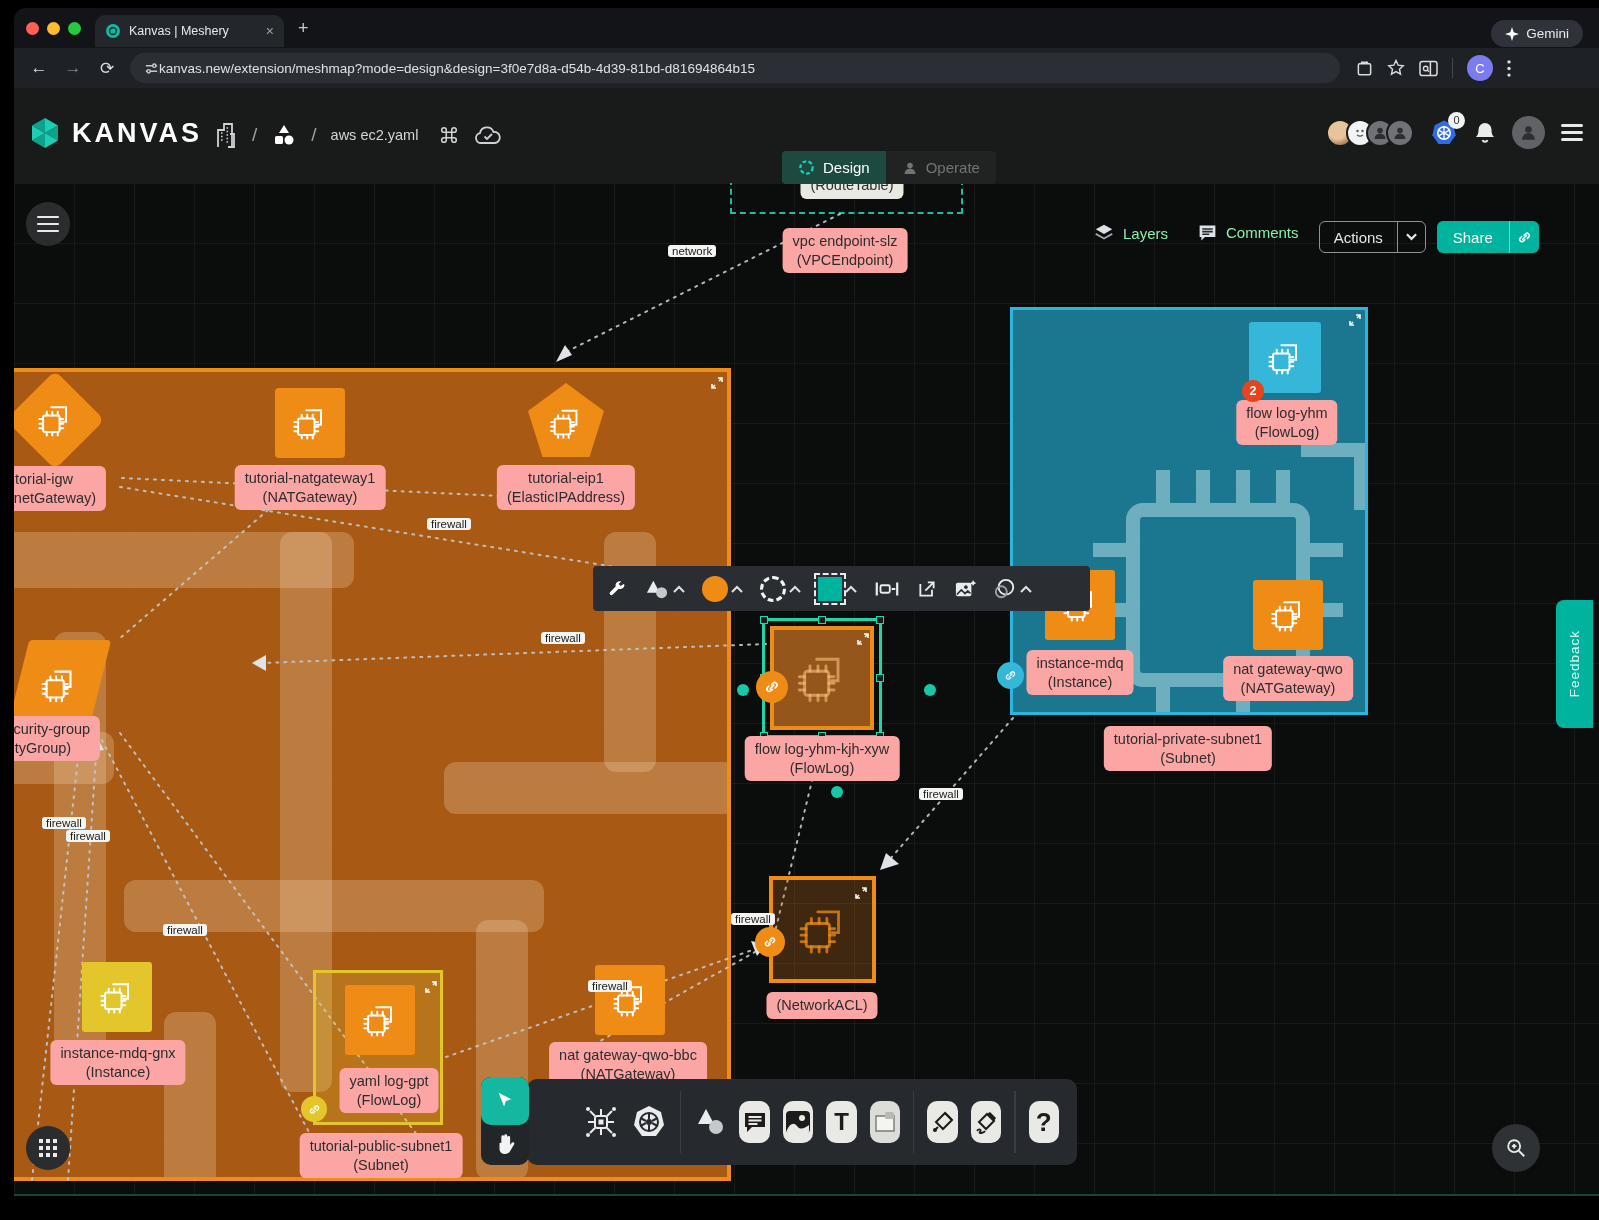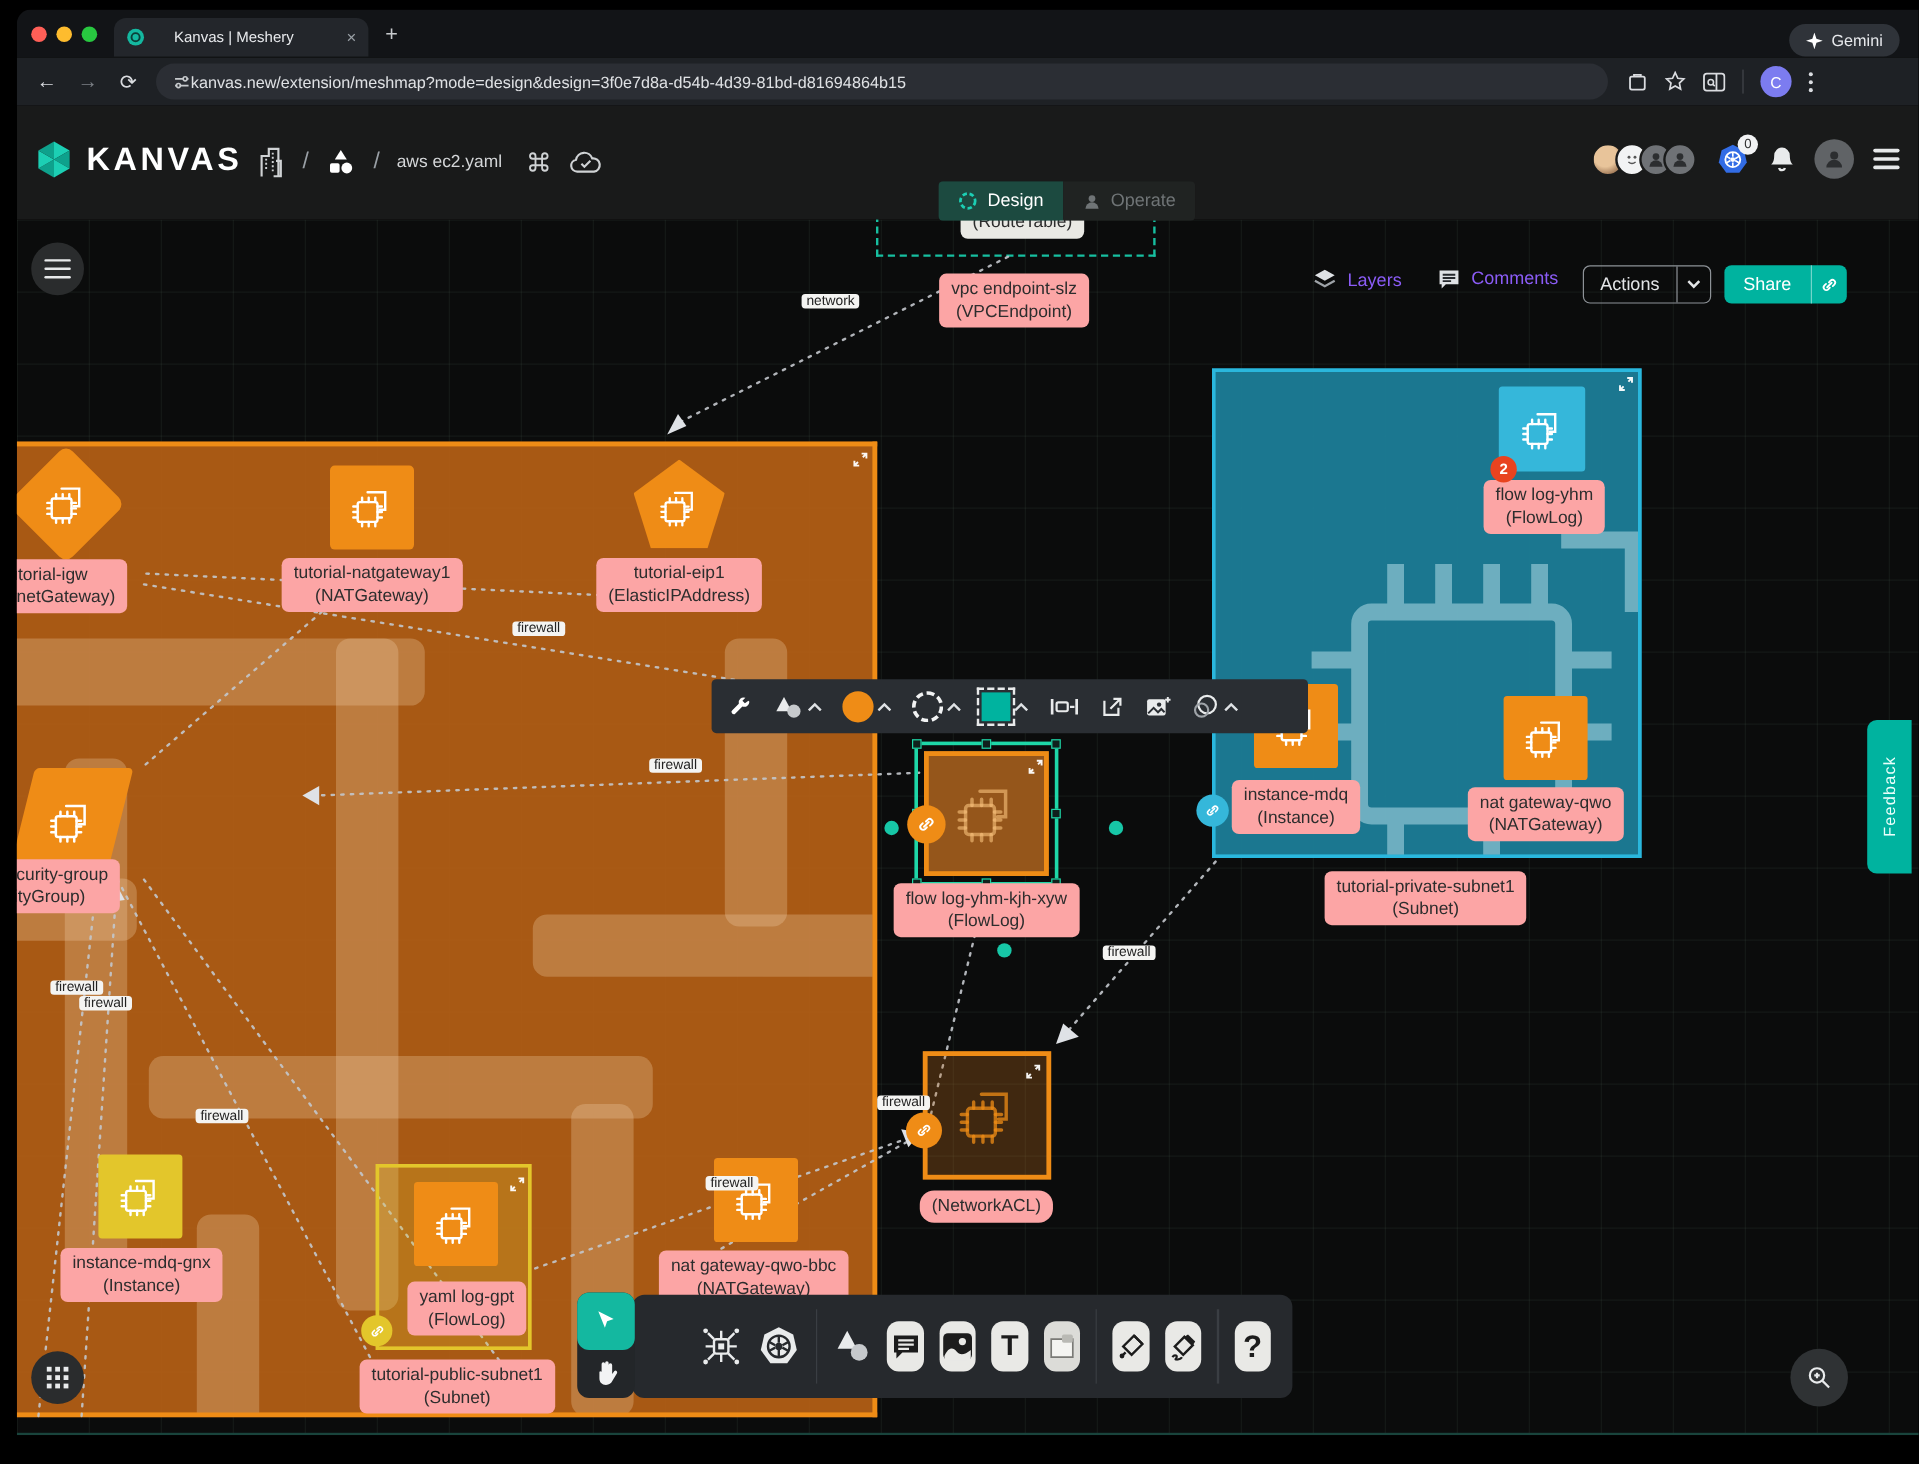--- a/index.html
+++ b/index.html
@@ -3,21 +3,21 @@
 <meta charset="utf-8">
 <style>
   html,body{margin:0;padding:0;background:#000;}
   *{box-sizing:border-box;font-family:"Liberation Sans",sans-serif;}
   .screen{position:relative;width:1599px;height:1220px;background:#000;overflow:hidden;}
   svg{display:block;}
   
   .tabstrip{position:absolute;left:14px;top:8px;right:0;height:40px;background:#121417;border-radius:12px 0 0 0;z-index:40;display:flex;align-items:center;}
   .lights{display:flex;gap:8px;margin:0 14px 0 12px;}
   .light{width:13px;height:13px;border-radius:50%;}
-  .tab{display:flex;align-items:center;gap:24px;background:#23262b;height:32px;margin-top:6px;border-radius:10px 10px 0 0;padding:0 10px;width:212px;}
+  .tab{display:flex;align-items:center;gap:8px;background:#23262b;height:32px;margin-top:6px;border-radius:10px 10px 0 0;padding:0 10px;width:189px;}
   .tab-title{color:#e8eaed;font-size:12.5px;flex:1;white-space:nowrap;overflow:hidden;}
   .tab-close{color:#9aa0a6;font-size:14px;cursor:default;}
   .newtab{color:#c7cacd;font-size:18px;margin-left:14px;}
   .gemini{position:absolute;right:16px;top:12px;background:#2f3339;border-radius:16px;color:#e8eaed;font-size:13.5px;padding:6px 14px;display:flex;gap:7px;align-items:center;}
   .navbar{position:absolute;left:14px;top:48px;right:0;height:40px;background:#1e2125;z-index:40;display:flex;align-items:center;}
   .navbtn{color:#dadce0;font-size:17px;width:34px;text-align:center;}
   .navbtn.dim{color:#7d8187;}
   .urlbar{background:#2b2e34;border-radius:15px;height:30px;flex:0 0 1210px;margin-left:6px;display:flex;align-items:center;padding:0 14px;}
   .url{color:#dfe1e4;font-size:13.5px;white-space:nowrap;overflow:hidden;}
   .nav-right{display:flex;align-items:center;gap:14px;margin-left:16px;}
@@ -57,21 +57,21 @@
   
   .sq{position:absolute;display:flex;align-items:center;justify-content:center;z-index:8;}
   .nlabel{position:absolute;background:#fca5a5;color:#2d2d2d;border-radius:6px;text-align:center;font-size:14.5px;line-height:1.28;padding:4px 10px;transform:translateX(-50%);white-space:nowrap;z-index:10;}
   .elabel{position:absolute;background:#f4f4f2;color:#222;font-size:11.5px;padding:0 4px;border-radius:3px;white-space:nowrap;z-index:12;}
   .badge-red{position:absolute;background:var(--red);color:#fff;width:22px;height:22px;border-radius:50%;font-size:12.5px;font-weight:bold;display:flex;align-items:center;justify-content:center;z-index:11;}
   .link-badge{position:absolute;border-radius:50%;display:flex;align-items:center;justify-content:center;z-index:11;}
   .sel-frame{position:absolute;left:762px;top:618px;width:120px;height:120px;border:3px solid #1ed7a8;z-index:9;}
   .handle{position:absolute;width:8px;height:8px;background:#10201c;border:1.5px solid #1ed7a8;}
   .dash-sel{position:absolute;left:730px;top:150px;width:233px;height:64px;border:2px dashed #17bfa0;z-index:5;}
   
-  .view-ctl{position:absolute;top:222px;display:flex;align-items:center;gap:8px;color:#8b5cf6;font-size:15px;z-index:30;justify-content:flex-end;}
+  .view-ctl{position:absolute;top:222px;display:flex;align-items:center;gap:8px;color:#86efac;font-size:15px;z-index:30;justify-content:flex-end;}
   .btn-actions{position:absolute;left:1319px;top:221px;width:107px;height:32px;border:1.5px solid #8d9297;border-radius:6px;display:flex;z-index:30;color:#e3e5e7;font-size:15px;}
   .btn-share{position:absolute;left:1437px;top:221px;width:102px;height:32px;background:var(--accent);border-radius:6px;display:flex;z-index:30;color:#fff;font-size:15px;}
   .feedback{position:absolute;left:1556px;top:600px;width:37px;height:128px;background:var(--accent);border-radius:8px 0 0 8px;z-index:35;display:flex;align-items:center;justify-content:center;}
   .feedback span{writing-mode:vertical-rl;transform:rotate(180deg);color:#eafffb;font-size:13.5px;letter-spacing:1px;}
   
   .ctx{position:absolute;left:593px;top:566px;width:497px;height:45px;background:#2a2e33;border-radius:4px;display:flex;align-items:center;gap:17px;padding:0 14px;z-index:30;overflow:hidden;}
   .chev{width:12px;height:8px;margin-left:3px;}
   .ctx-item{display:flex;align-items:center;}
   
   .dock{position:absolute;left:527px;top:1079px;width:550px;height:86px;background:#26292d;border-radius:10px;display:flex;align-items:center;gap:13px;padding:0 18px;z-index:30;}
@@ -287,21 +287,21 @@
           <rect x="11" y="19" width="18" height="18" rx="2"></rect>
           <path d="M15 19v-4M21 19v-4M27 19v-4M15 37v4M21 37v4M27 37v4M11 23h-4M11 28h-4M11 33h-4M29 23h4M29 28h4M29 33h4"></path>
         </svg>
       </i>
   </div>
   <div class="link-badge" style="left:755px;top:927px;width:30px;height:30px;background:var(--orange);">
     <svg width="14" height="14" viewBox="0 0 16 16">
         <path d="M6 10l4-4M5 7L3.6 8.4a2.4 2.4 0 103.4 3.4L8.4 10.4M11 9l1.4-1.4a2.4 2.4 0 10-3.4-3.4L7.6 5.6" stroke="#fff" stroke-width="1.6" fill="none" stroke-linecap="round"></path>
       </svg>
   </div>
-  <div class="nlabel" style="left:822px;top:992px;border-radius:12px;"><span>(NetworkACL)</span></div>
+  <div class="nlabel" style="left:822px;top:992px;"><span>(NetworkACL)</span></div>
 
   <div class="sq" style="left:82px;top:962px;width:70px;height:70px;background:var(--yellow);border-radius:3px;">
     <i class="chip" style="width: 44px; height: 44px; color: rgb(255, 255, 255); display: block;">
         <svg viewBox="0 0 48 48" width="100%" height="100%" fill="none" stroke="currentColor" stroke-width="2.2" stroke-linecap="round">
           <path d="M20 10h16v16h-5"></path>
           <rect x="11" y="19" width="18" height="18" rx="2"></rect>
           <path d="M15 19v-4M21 19v-4M27 19v-4M15 37v4M21 37v4M27 37v4M11 23h-4M11 28h-4M11 33h-4M29 23h4M29 28h4M29 33h4"></path>
         </svg>
       </i>
   </div>

